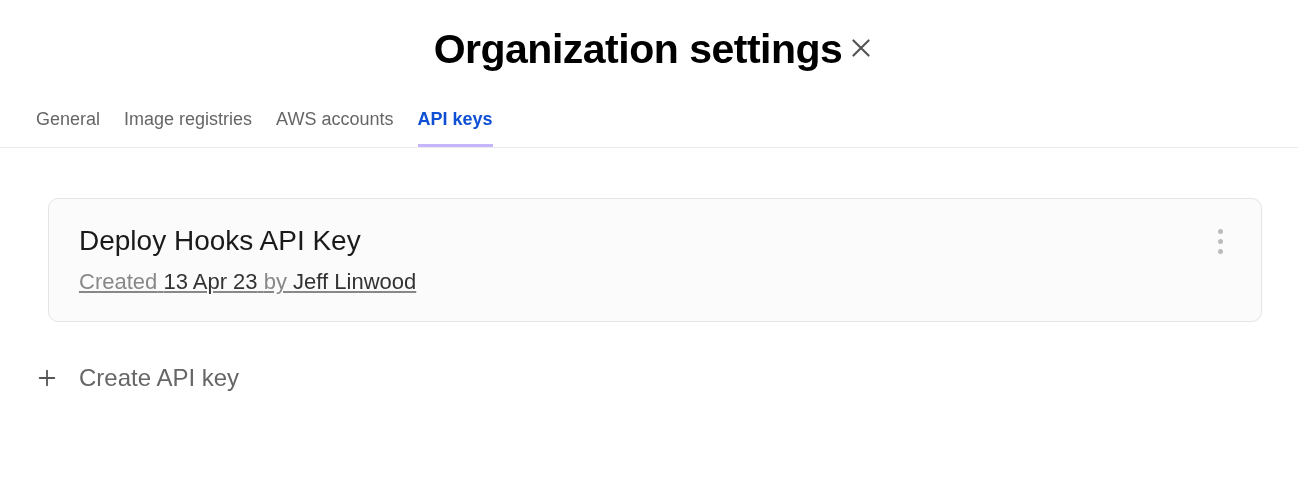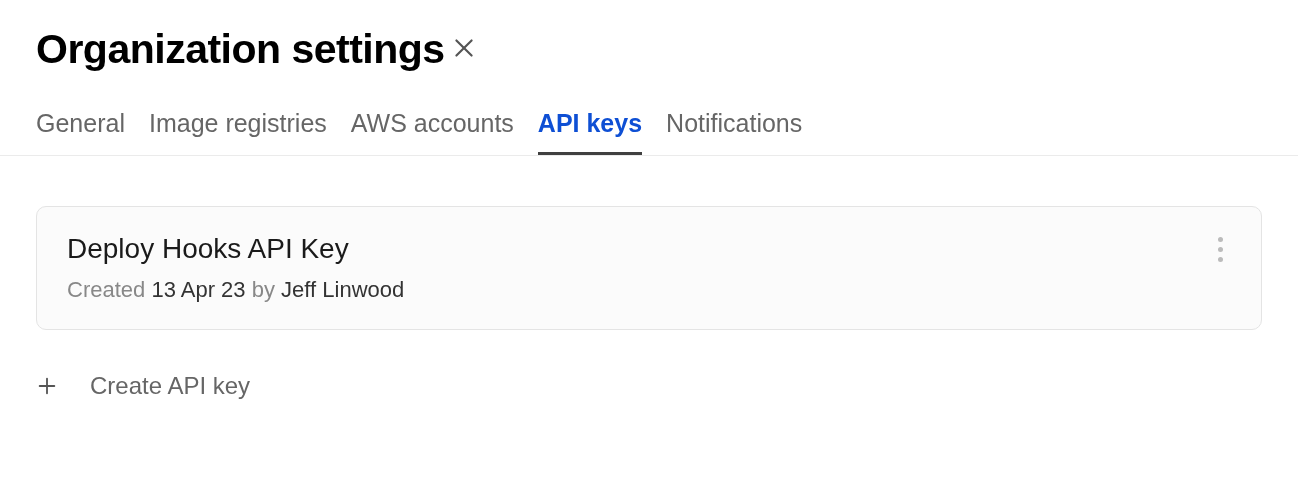--- a/index.html
+++ b/index.html
@@ -10,21 +10,21 @@
     body {
       font-family: -apple-system, BlinkMacSystemFont, "Segoe UI", Helvetica, Arial, sans-serif;
       background: #ffffff;
       color: #1a1a1a;
       width: 1298px;
       height: 502px;
       overflow: hidden;
     }
     .header {
       display: flex;
-      justify-content: flex-start;
+      justify-content: center;
       align-items: center;
       padding: 26px 20px 0 36px;
     }
     .page-title {
       font-size: 41px;
       font-weight: 600;
       letter-spacing: -0.5px;
       color: #000;
     }
     .close-btn {
@@ -42,62 +42,64 @@
       height: 26px;
     }
     .tabs {
       display: flex;
       gap: 24px;
       padding: 0 36px;
       margin-top: 36px;
       border-bottom: 1px solid #ebebeb;
     }
     .tab {
-      font-size: 25px;
+      font-size: 18px;
       color: #666;
       padding-bottom: 14px;
       cursor: pointer;
       border-bottom: 3px solid transparent;
       position: relative;
     }
     .tab.active {
       color: #0e4fd4;
       font-weight: 600;
-      border-bottom: 3px solid #404040;
+      border-bottom: 3px solid #c4b5fd;
     }
     .content {
       padding: 50px 36px 0 36px;
     }
     .api-key-card {
       border: 1px solid #e4e4e4;
       background: #fbfbfb;
       border-radius: 10px;
       padding: 26px 30px;
       display: flex;
       justify-content: space-between;
       align-items: flex-start;
+      margin-left: 12px;
     }
     .api-key-info {
       flex: 1;
     }
     .api-key-name {
       font-size: 28px;
       font-weight: 500;
       color: #1a1a1a;
       margin-bottom: 12px;
     }
     .api-key-meta {
       font-size: 22px;
       color: #888;
       display: flex;
       gap: 32px;
       flex-wrap: wrap;
     }
     .meta-group {
       display: inline;
+      text-decoration: underline;
     }
     .meta-value-dark {
       color: #333;
     }
     .more-btn {
       background: none;
       border: none;
       cursor: pointer;
       padding: 4px 8px;
       display: flex;
@@ -108,21 +110,21 @@
     }
     .more-dot {
       width: 5px;
       height: 5px;
       border-radius: 50%;
       background: #bbb;
     }
     .create-btn {
       display: flex;
       align-items: center;
-      gap: 32px;
+      gap: 21px;
       margin-top: 42px;
       background: none;
       border: none;
       cursor: pointer;
       font-size: 24px;
       color: #666;
       padding: 0;
     }
     .plus-icon {
       width: 22px;
@@ -150,21 +152,20 @@
       </svg>
     </span>
   </button>
 </div>
 
 <div class="tabs">
   <div class="tab">General</div>
   <div class="tab">Image registries</div>
   <div class="tab">AWS accounts</div>
   <div class="tab active">API keys</div>
-  <div class="tab">Notifications</div>
 </div>
 
 <div class="content">
   <div class="api-key-card">
     <div class="api-key-info">
       <div class="api-key-name">Deploy Hooks API Key</div>
       <div class="api-key-meta">
         <span class="meta-group">
           <span>Created</span>
           <span class="meta-value-dark">13 Apr 23</span>

